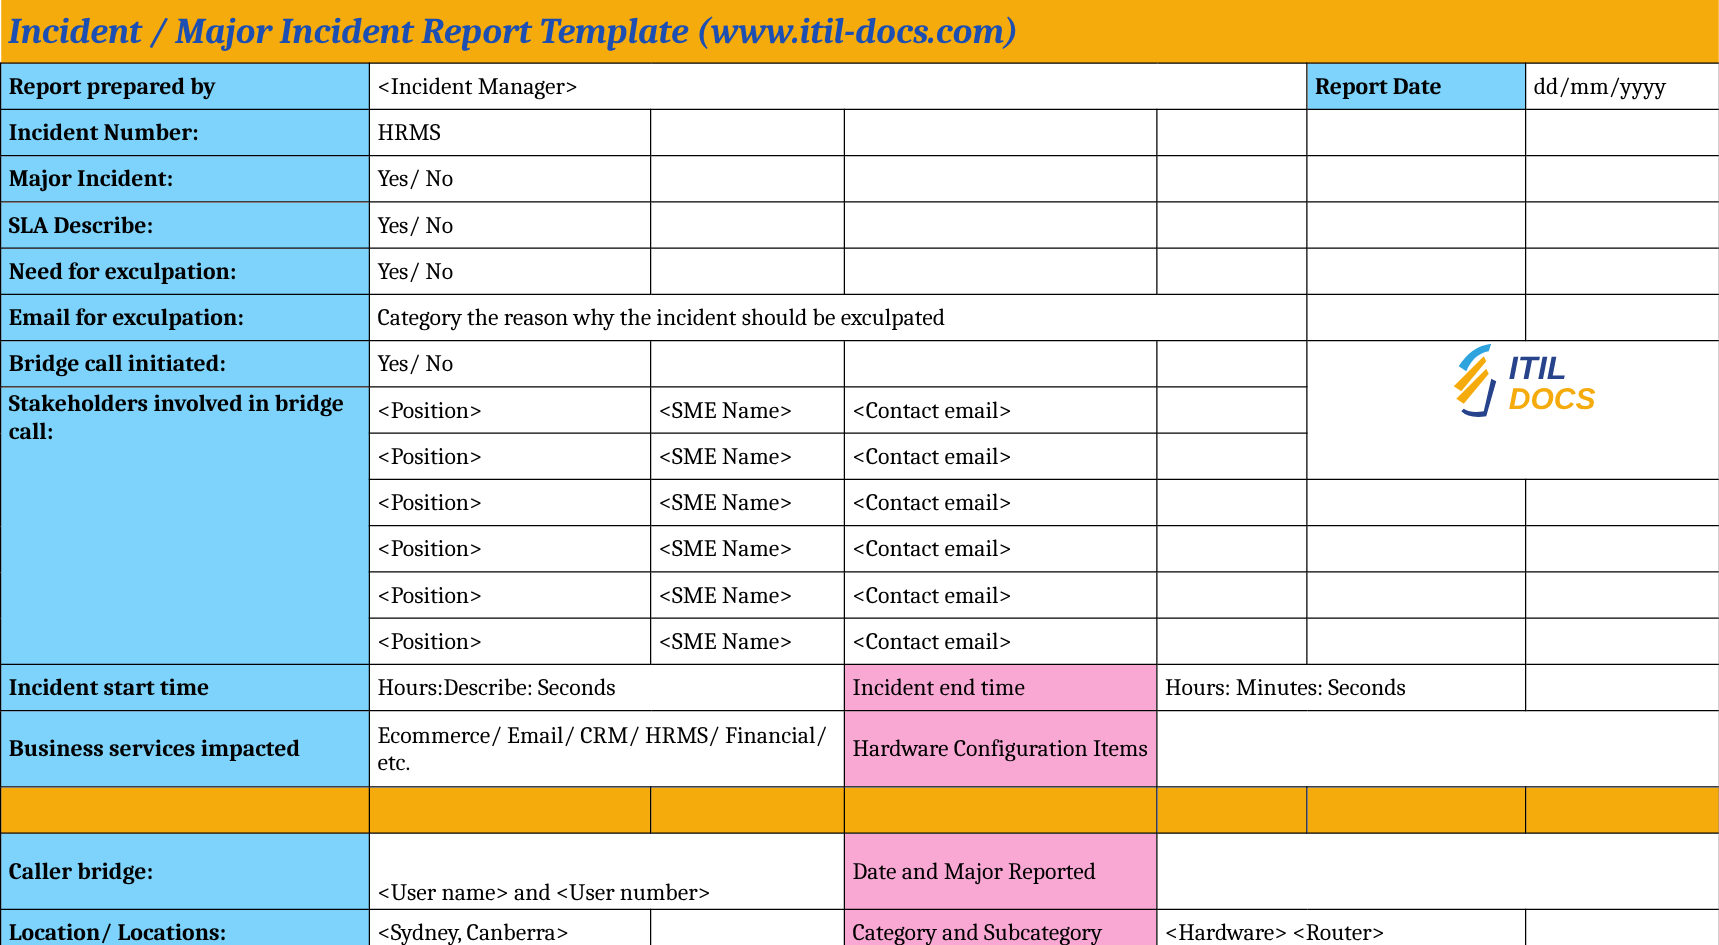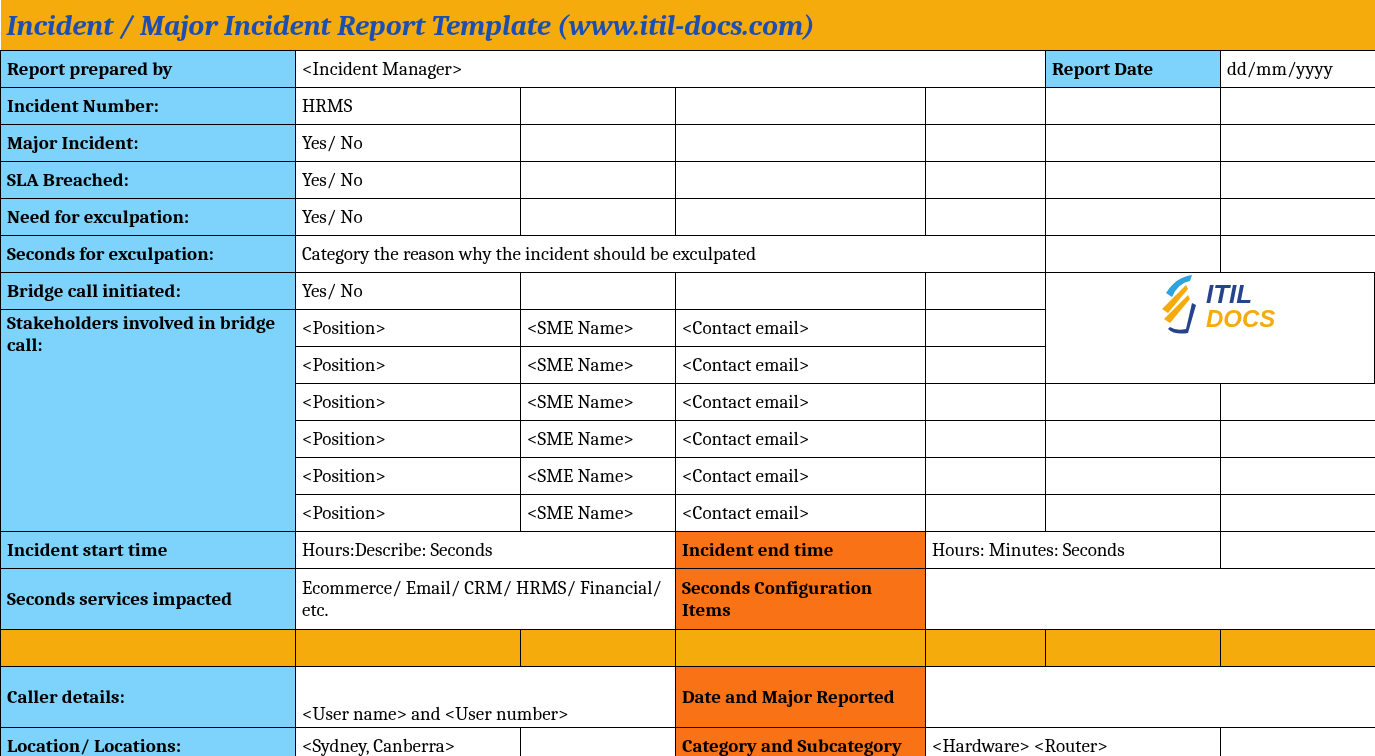--- a/index.html
+++ b/index.html
@@ -33,22 +33,22 @@
       font-weight: bold;
       font-style: italic;
       color: #1D4FB2;
       padding: 4px 6px;
     }
     .label {
       background: #7dd3fc;
       font-weight: bold;
     }
     .label-mid {
-      background: #f97316;
-      font-weight: bold;
+      background: #f9a8d4;
+      font-weight: normal;
     }
     .orange td {
       background: #F5AB0C;
     }
     col.c1 { width: 295px; }
     col.c2 { width: 225px; }
     col.c3 { width: 155px; }
     col.c4 { width: 250px; }
     col.c5 { width: 120px; }
     col.c6 { width: 175px; }
@@ -102,50 +102,50 @@
   <tr>
     <td class="label">Major Incident:</td>
     <td>Yes/ No</td>
     <td></td>
         <td></td>
         <td></td>
         <td></td>
         <td></td>
   </tr>
   <tr>
-    <td class="label">SLA Breached:</td>
+    <td class="label">SLA Describe:</td>
     <td>Yes/ No</td>
     <td></td>
         <td></td>
         <td></td>
         <td></td>
         <td></td>
   </tr>
   <tr>
     <td class="label">Need for exculpation:</td>
     <td>Yes/ No</td>
     <td></td>
         <td></td>
         <td></td>
         <td></td>
         <td></td>
   </tr>
   <tr>
-    <td class="label">Seconds for exculpation:</td>
+    <td class="label">Email for exculpation:</td>
     <td colspan="4">Category the reason why the incident should be exculpated</td>
     <td></td>
         <td></td>
   </tr>
   <tr>
     <td class="label">Bridge call initiated:</td>
     <td>Yes/ No</td>
     <td></td>
         <td></td>
         <td></td>
-    <td colspan="2" rowspan="3" style="border-right:4px solid #000000" class="logo-wrap">
+    <td colspan="2" rowspan="3" style="border-right:1px solid #000000" class="logo-wrap">
       <svg class="logo-svg" viewBox="0 0 140 74">
         <g transform="translate(8,8)">
           <path d="M 4 18 Q 14 2 30 0 L 28 6 Q 16 8 10 22 Z" fill="#2EA3DD"></path>
           <path d="M 0 34 L 24 10 L 26 14 L 6 38 Z" fill="#F5AB0C"></path>
           <path d="M 2 44 L 26 20 L 28 24 L 8 48 Z" fill="#F5AB0C"></path>
           <path d="M 8 52 Q 14 56 24 54 L 30 28 L 34 30 L 26 58 Q 12 60 6 54 Z" fill="#26438B"></path>
         </g>
         <text x="52" y="36" font-family="Arial, sans-serif" font-size="26" font-weight="bold" font-style="italic" fill="#26438B">ITIL</text>
         <text x="52" y="60" font-family="Arial, sans-serif" font-size="24" font-weight="bold" font-style="italic" fill="#F5AB0C">DOCS</text>
       </svg>
@@ -197,36 +197,36 @@
         <td></td>
   </tr>
   <tr>
     <td class="label">Incident start time</td>
     <td colspan="2">Hours:Describe: Seconds</td>
     <td class="label-mid">Incident end time</td>
     <td colspan="2">Hours: Minutes: Seconds</td>
     <td></td>
   </tr>
   <tr>
-    <td class="label wrap" style="height:56px">Seconds services impacted</td>
+    <td class="label wrap" style="height:56px">Business services impacted</td>
     <td colspan="2" class="wrap">Ecommerce/ Email/ CRM/ HRMS/ Financial/ etc.</td>
-    <td class="label-mid wrap">Seconds Configuration Items</td>
+    <td class="label-mid wrap">Hardware Configuration Items</td>
     <td colspan="3"></td>
   </tr>
   <tr class="orange">
     <td style="height:22px"></td>
         <td></td>
         <td></td>
         <td></td>
         <td></td>
         <td></td>
         <td></td>
   </tr>
   <tr>
-    <td class="label" style="height:56px">Caller details:</td>
+    <td class="label" style="height:56px">Caller bridge:</td>
     <td colspan="2" style="vertical-align:bottom">&lt;User name&gt; and &lt;User number&gt;</td>
     <td class="label-mid wrap">Date and Major Reported</td>
     <td colspan="3"></td>
   </tr>
   <tr>
     <td class="label">Location/ Locations:</td>
     <td>&lt;Sydney, Canberra&gt;</td>
     <td></td>
     <td class="label-mid">Category and Subcategory</td>
     <td colspan="2">&lt;Hardware&gt; &lt;Router&gt;</td>

